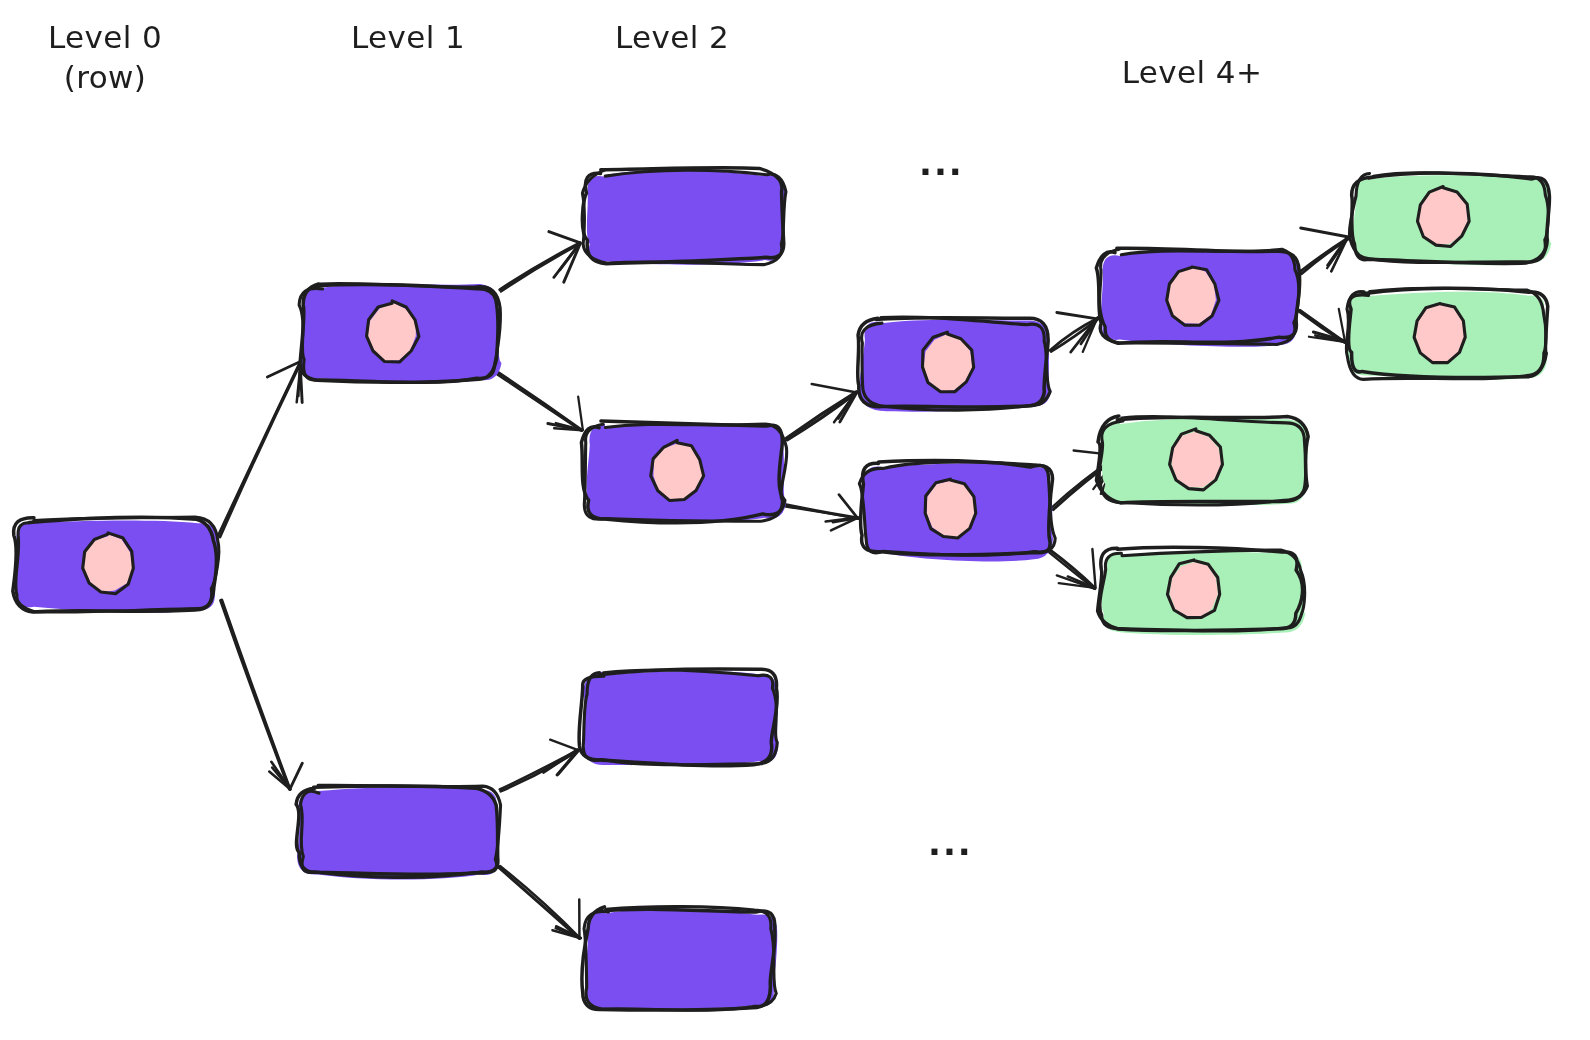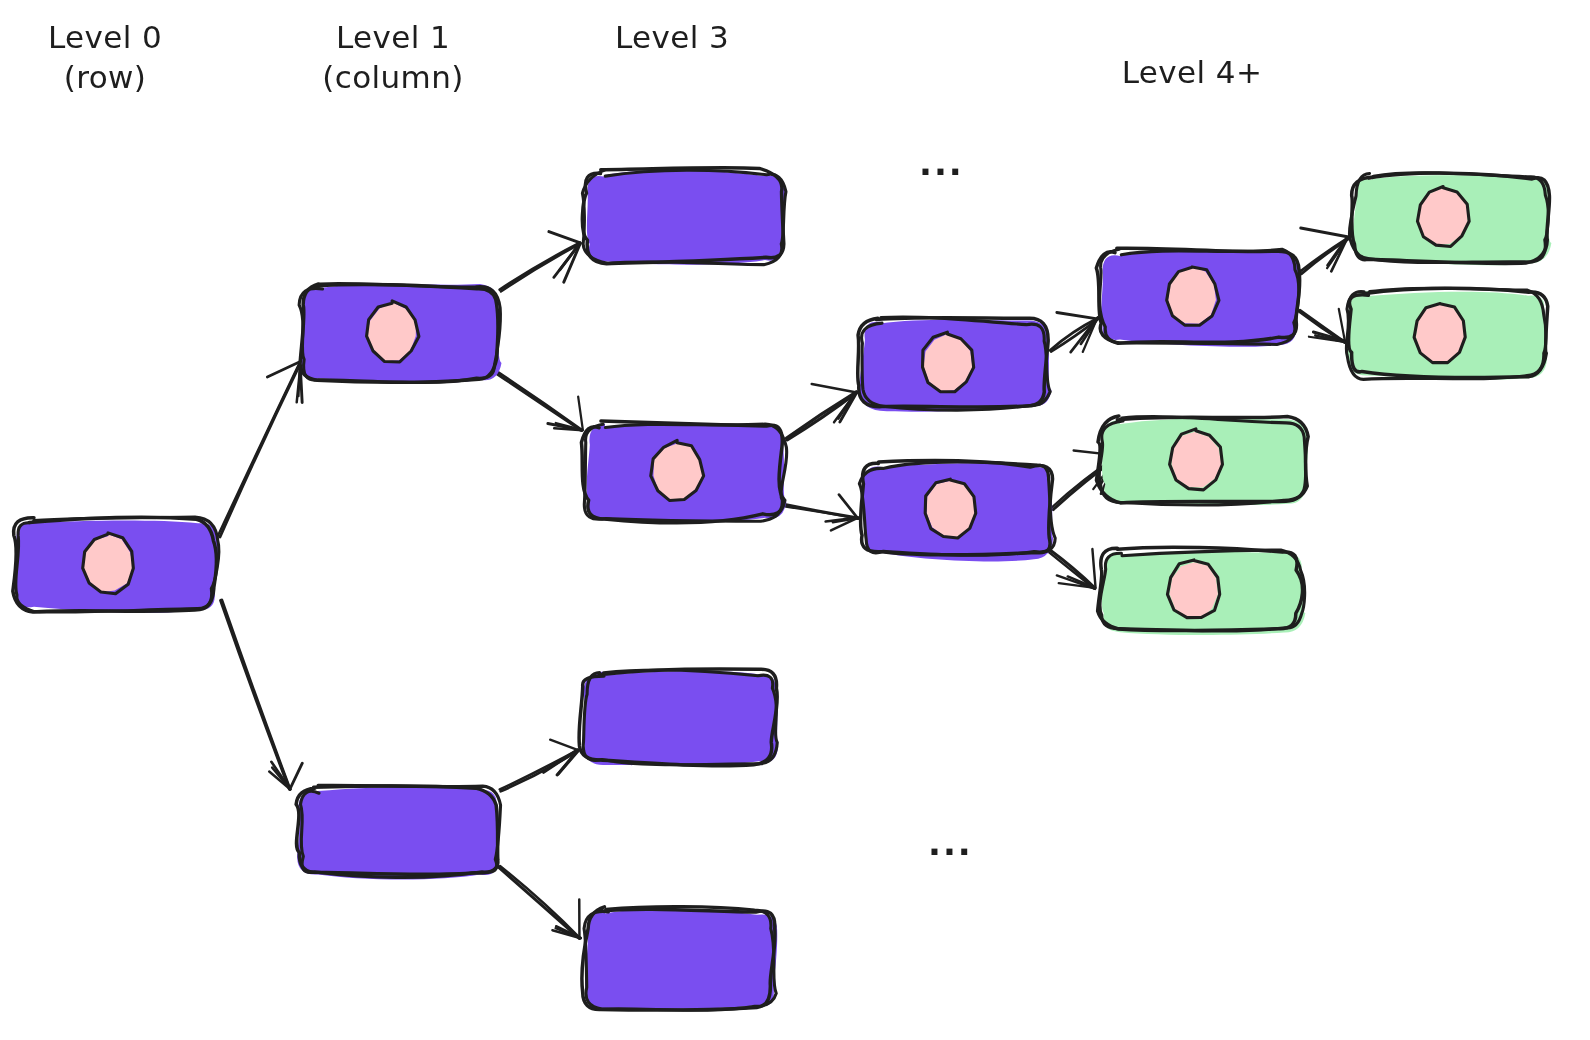--- a/index.html
+++ b/index.html
@@ -247,22 +247,22 @@
           <path d="M 1120 555.1702318219468 C 1172 548.7759018067736, 1242 552.6073956661858, 1284 552.9237336728256 Q 1304 553, 1301.44423587434 571 C 1305 588.1, 1300 611.5, 1305.3712114954833 613 Q 1302 633, 1284 632.466995140072 C 1242 635.7380040863063, 1162 635.9042348349467, 1120 632.1411154523958 Q 1100 631, 1103.8508748491295 613 C 1099 607.6, 1104 580.3, 1105.1107230379712 571 Q 1102 551, 1120 551.917254794389 Z" fill="#a9efb8" stroke="none"></path>
           <path d="M 1117.5031713385135 549.2552101447247 C 1162.8491188479588 545.1533694995381, 1235.4491896174848 547.6310148718767, 1282.1125815140083 552.1275757093914 Q 1300.740645667538 550.2127297393047, 1296.1522870143876 570.1255944051779 C 1306.950249850154 584.5147984306328, 1302.1607200330868 602.4960448381491, 1295.8171911034733 613.4044798760675 Q 1296.0486822096632 629.3380104319192, 1278.7971613563598 628.7896656352095 C 1230.774418115802 629.8571764777787, 1169.2596455674618 632.6011504048668, 1118.460631856881 629.024545955006 Q 1101.738727389276 624.9906056518666, 1097.6556442985311 611.1089834761806 C 1098.3636604572087 599.4855063708685, 1103.3749409181996 573.754837357495, 1101.3354553036393 569.3222609671764 Q 1097.8193602817132 547.6558898140677, 1117.3757318969815 548.3187942645512" fill="none" stroke="#1e1e1e" stroke-width="3.50" stroke-linecap="round" stroke-linejoin="round"></path>
           <path d="M 1121.9688775318675 555.756702679582 C 1170.8107021008618 552.4174079888314, 1229.8155805594288 550.2136541640386, 1280.8803673201242 550.0965004727245 Q 1297.5323326165787 554.2315817782655, 1300.5424384129233 570.182242237404 C 1307.7831858464144 586.6039739293979, 1303.70780178139 608.8431389324368, 1301.714485177677 613.3233439879492 Q 1297.6345121015795 629.3388525184245, 1285.1712013325655 627.7810593893752 C 1237.1630706437863 633.8063194310665, 1170.3339669595473 629.5163113606349, 1119.8505317178556 628.5906343702227 Q 1101.3580658911728 629.3104752717541, 1101.734687243495 614.9669497139753 C 1096.3156255268864 604.2431116123871, 1104.9395794455893 580.1996405576915, 1105.68226234084 569.20585759338 Q 1103.3935916745104 552.8649853780867, 1121.4694305147045 553.3104593733326" fill="none" stroke="#1e1e1e" stroke-width="3.10" stroke-linecap="round" stroke-linejoin="round"></path>
           <path d="M 1194.00 562.36 L 1207.57 565.50 L 1215.98 578.35 L 1217.93 593.99 L 1212.12 608.21 L 1201.36 619.09 L 1186.96 617.80 L 1175.06 609.04 L 1169.61 594.07 L 1172.00 578.34 L 1180.98 566.50 L 1194.00 562.15 Z" fill="#ffc9c9" stroke="none"></path>
           <path d="M 1194.00 560.61 L 1208.29 564.34 L 1217.72 577.50 L 1219.71 594.27 L 1214.47 610.46 L 1201.00 617.52 L 1186.98 617.60 L 1173.99 610.00 L 1167.46 594.40 L 1170.63 577.69 L 1179.34 563.67 L 1194.00 559.91 Z" fill="none" stroke="#1e1e1e" stroke-width="3.1" stroke-linecap="round" stroke-linejoin="round"></path>
         </g>
       </g>
     </svg>
   <div id="header-layer">
       <div class="col-header" style="left: -95px; top: 18px; width: 400px;"><span class="hdr-line1">Level 0</span><span class="hdr-line2">(row)</span></div>
-      <div class="col-header" style="left: 193px; top: 18px; width: 400px;"><span class="hdr-line1">Level 1</span><span class="hdr-line2">(column)</span></div>
-      <div class="col-header" style="left: 472px; top: 18px; width: 400px;"><span class="hdr-line1">Level 3</span></div>
+      <div class="col-header" style="left: 208px; top: 18px; width: 400px;"><span class="hdr-line1">Level 1</span></div>
+      <div class="col-header" style="left: 472px; top: 18px; width: 400px;"><span class="hdr-line1">Level 2</span></div>
       <div class="col-header" style="left: 751px; top: 18px; width: 400px;"></div>
       <div class="col-header" style="left: 992px; top: 18px; width: 400px; margin-top: 35px;"><span class="hdr-line1">Level 4+</span></div>
     </div>
   <div id="ellipsis-layer">
       <div class="ellipsis-mark" style="left: 919px; top: 146px;">...</div>
       <div class="ellipsis-mark" style="left: 928px; top: 826px;">...</div>
     </div>
 </div>
 
 </body></html>

